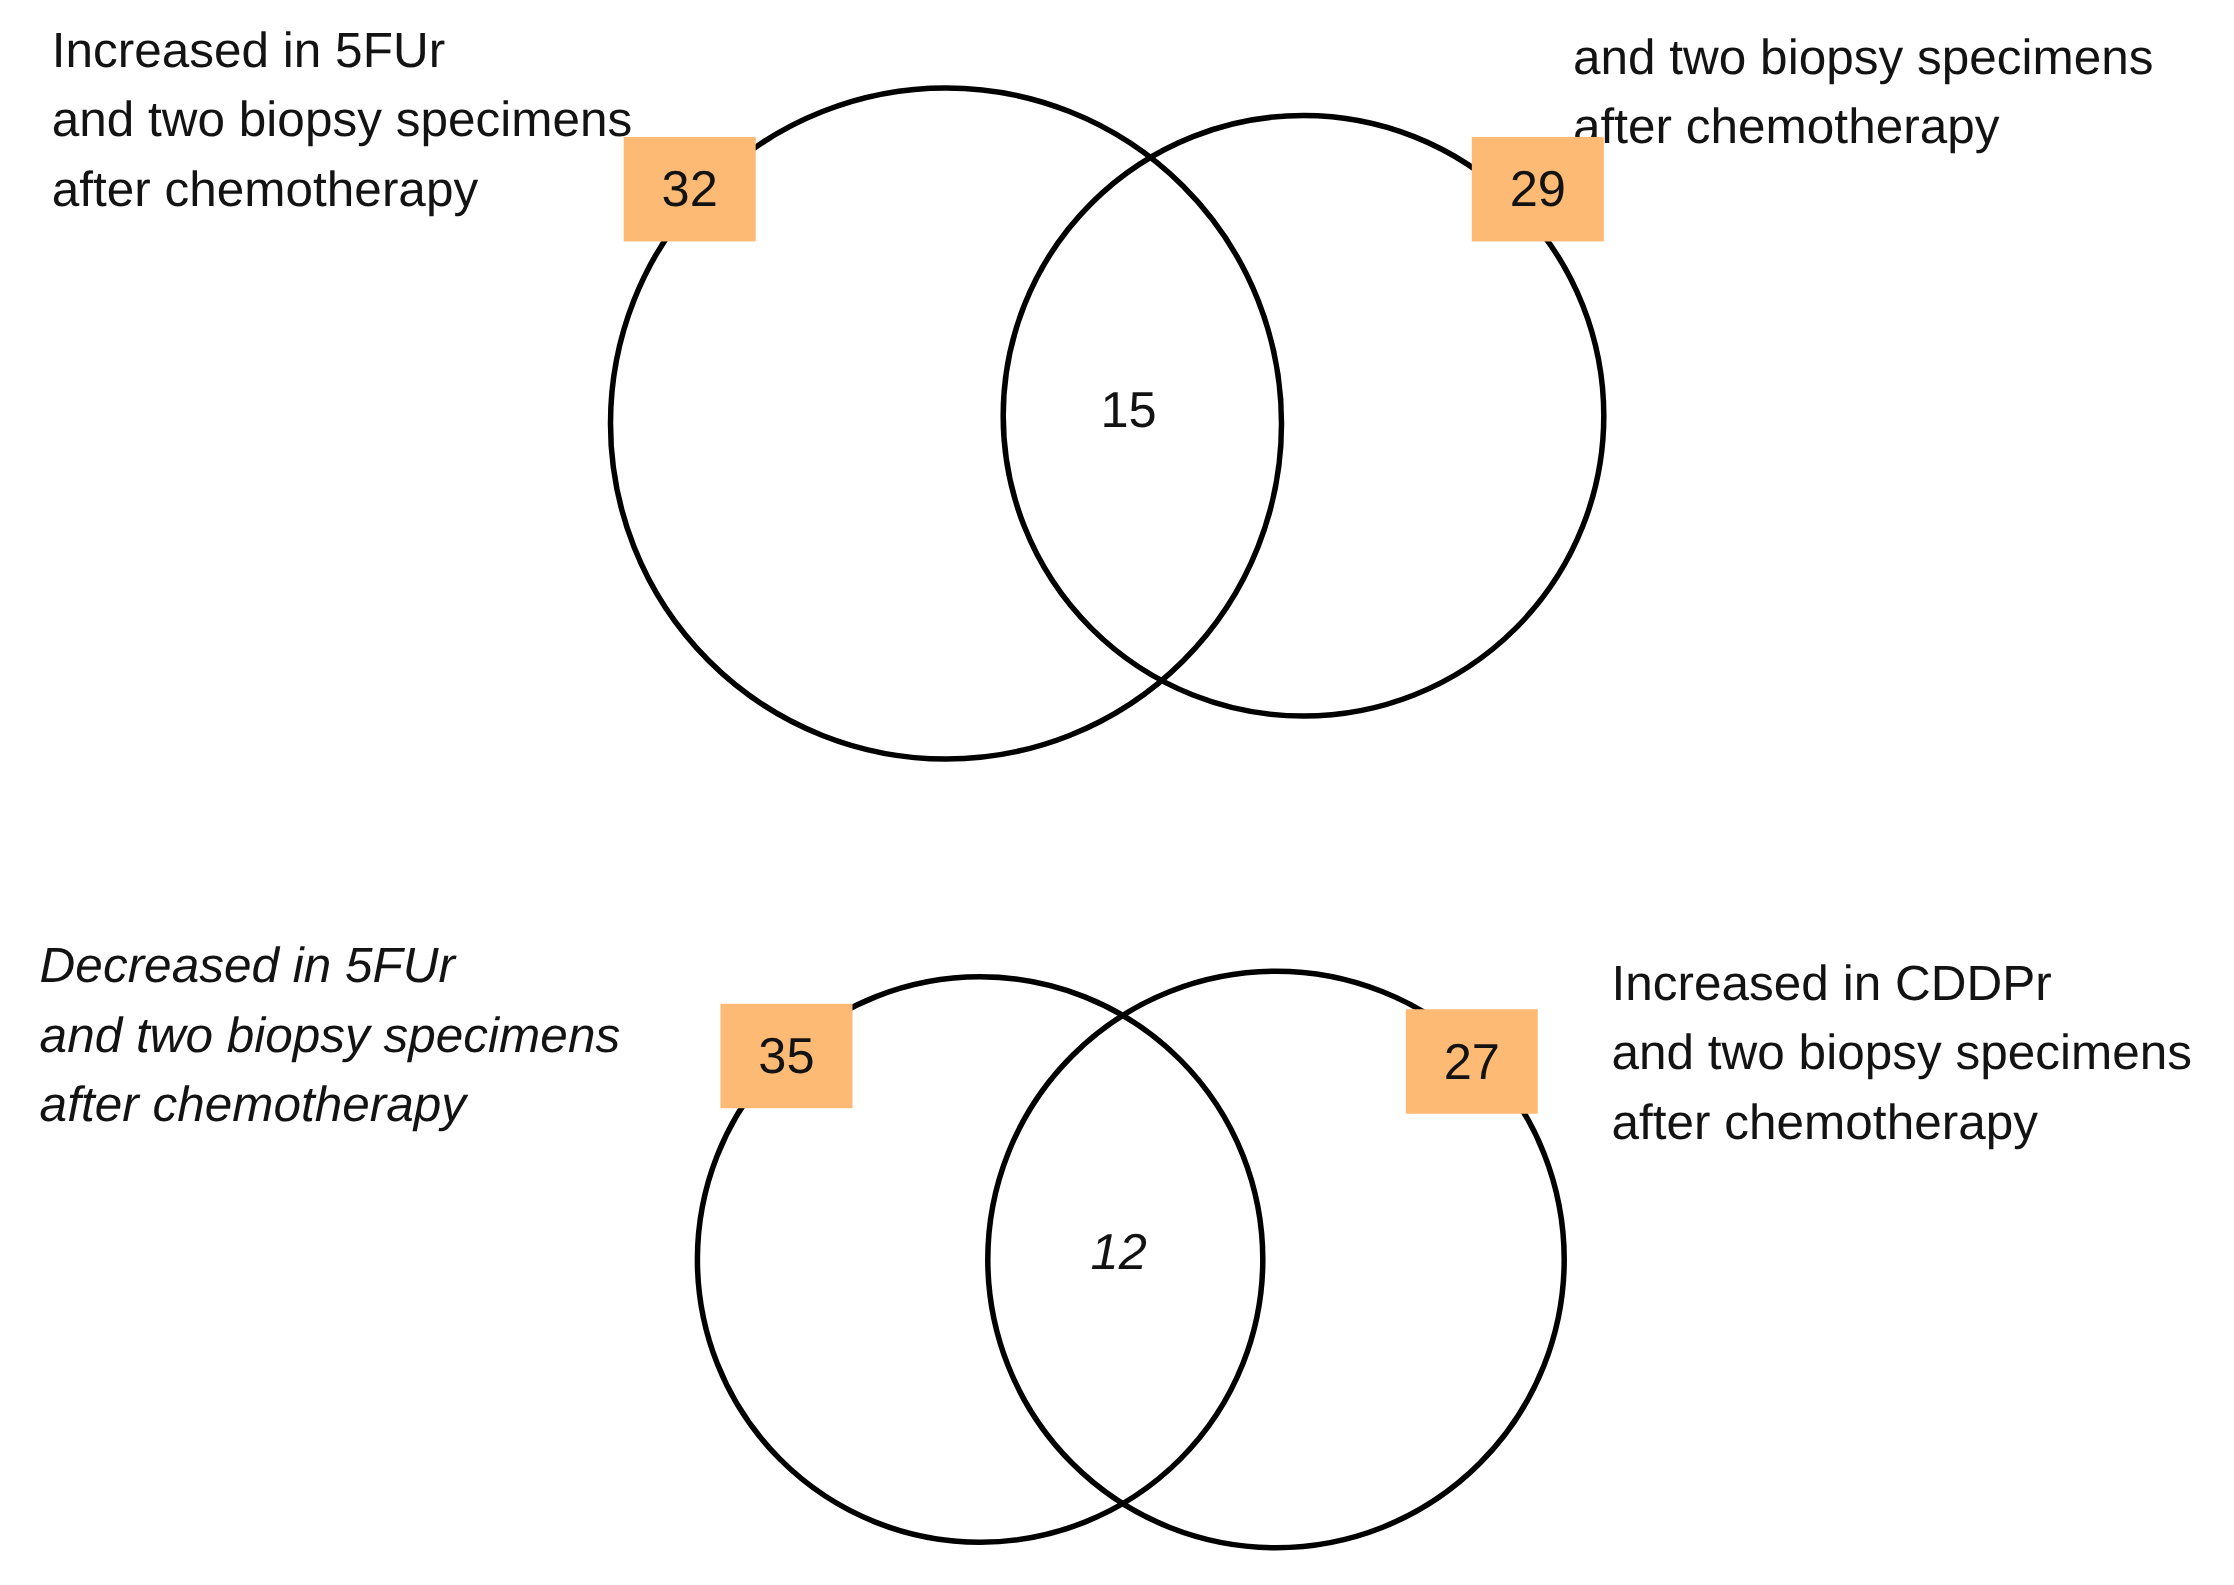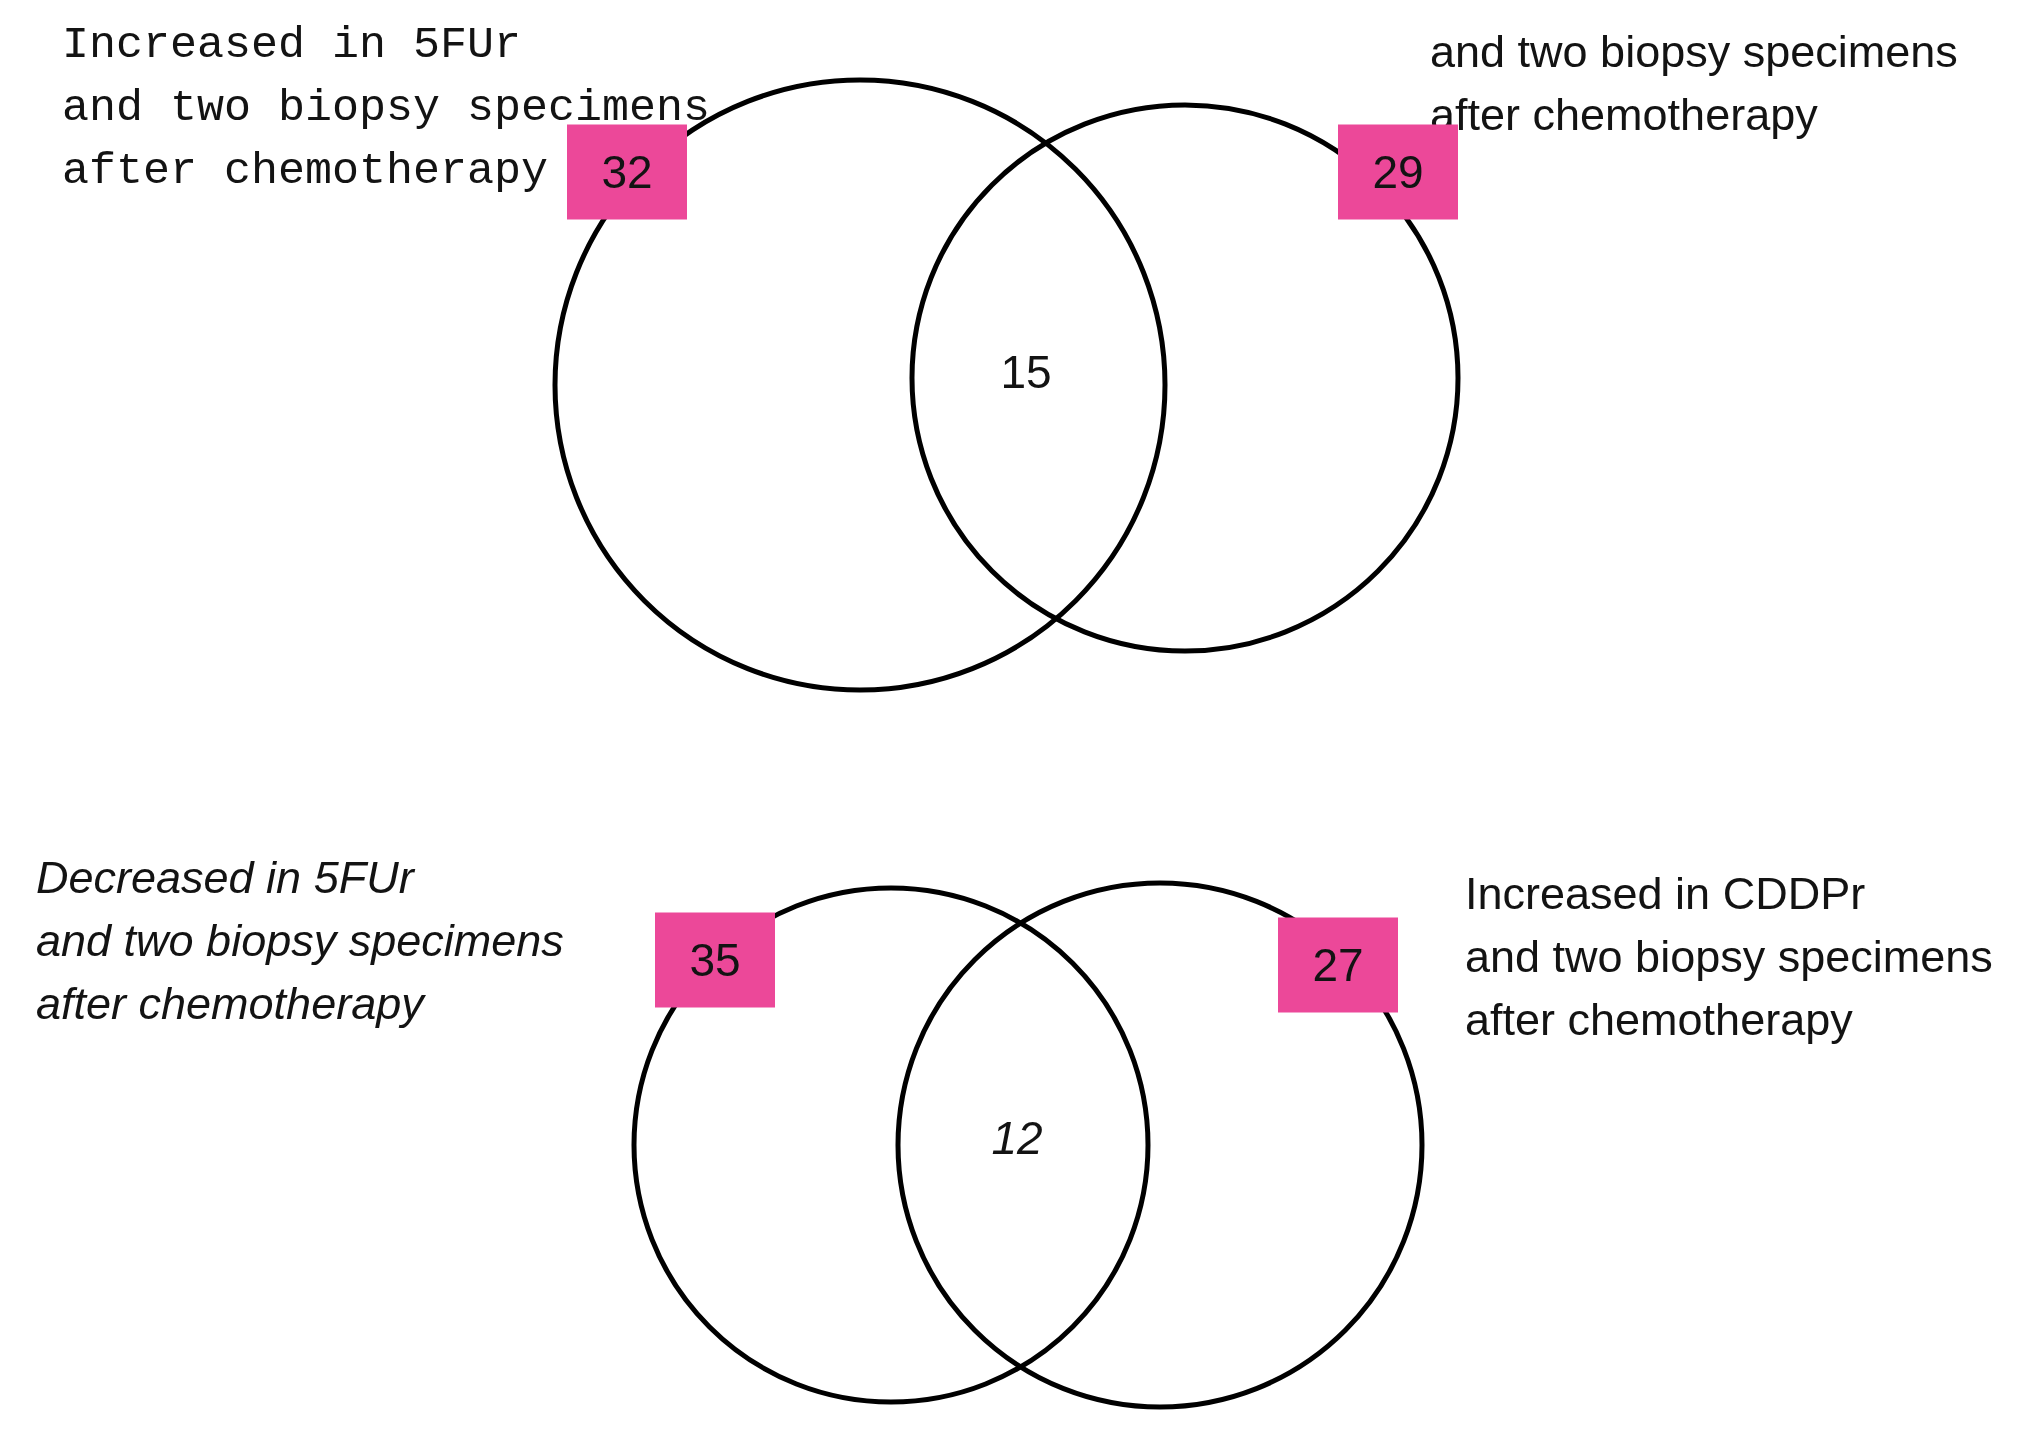--- a/index.html
+++ b/index.html
@@ -29,39 +29,39 @@
     stroke-width: 5px;
   }
   .textblock {
     position: absolute;
     font-size: 45px;
     line-height: 63px;
     letter-spacing: 0px;
     color: #131313;
     white-space: nowrap;
   }
-  #tb-top-left    { left: 62px;   top: 14px; font-family: Liberation Mono, monospace;  }
+  #tb-top-left    { left: 47px;   top: 14px;  }
   #tb-top-right   { left: 1430px; top: 20px;  }
   #tb-bottom-left { left: 36px;   top: 846px; font-style: italic; }
   #tb-bottom-right{ left: 1465px; top: 862px; }
 
   .count {
     position: absolute;
     transform: translate(-50%, -50%);
     font-size: 46px;
     color: #131313;
     text-align: center;
     white-space: nowrap;
   }
   
   .count.badge {
     width: 120px;
     height: 95px;
     line-height: 95px;
-    background: #ec4899;
+    background: #fdba74;
   }
   #count-32 { left: 627px;  top: 172px;  }
   #count-25 { left: 1398px; top: 172px;  }
   #count-15 { left: 1026px; top: 372px;  }
   #count-21 { left: 715px;  top: 960px;  }
   #count-23 { left: 1338px; top: 965px;  }
   #count-12 { left: 1017px; top: 1138px; font-style: italic; }
 </style>
 </head>
 <body>

